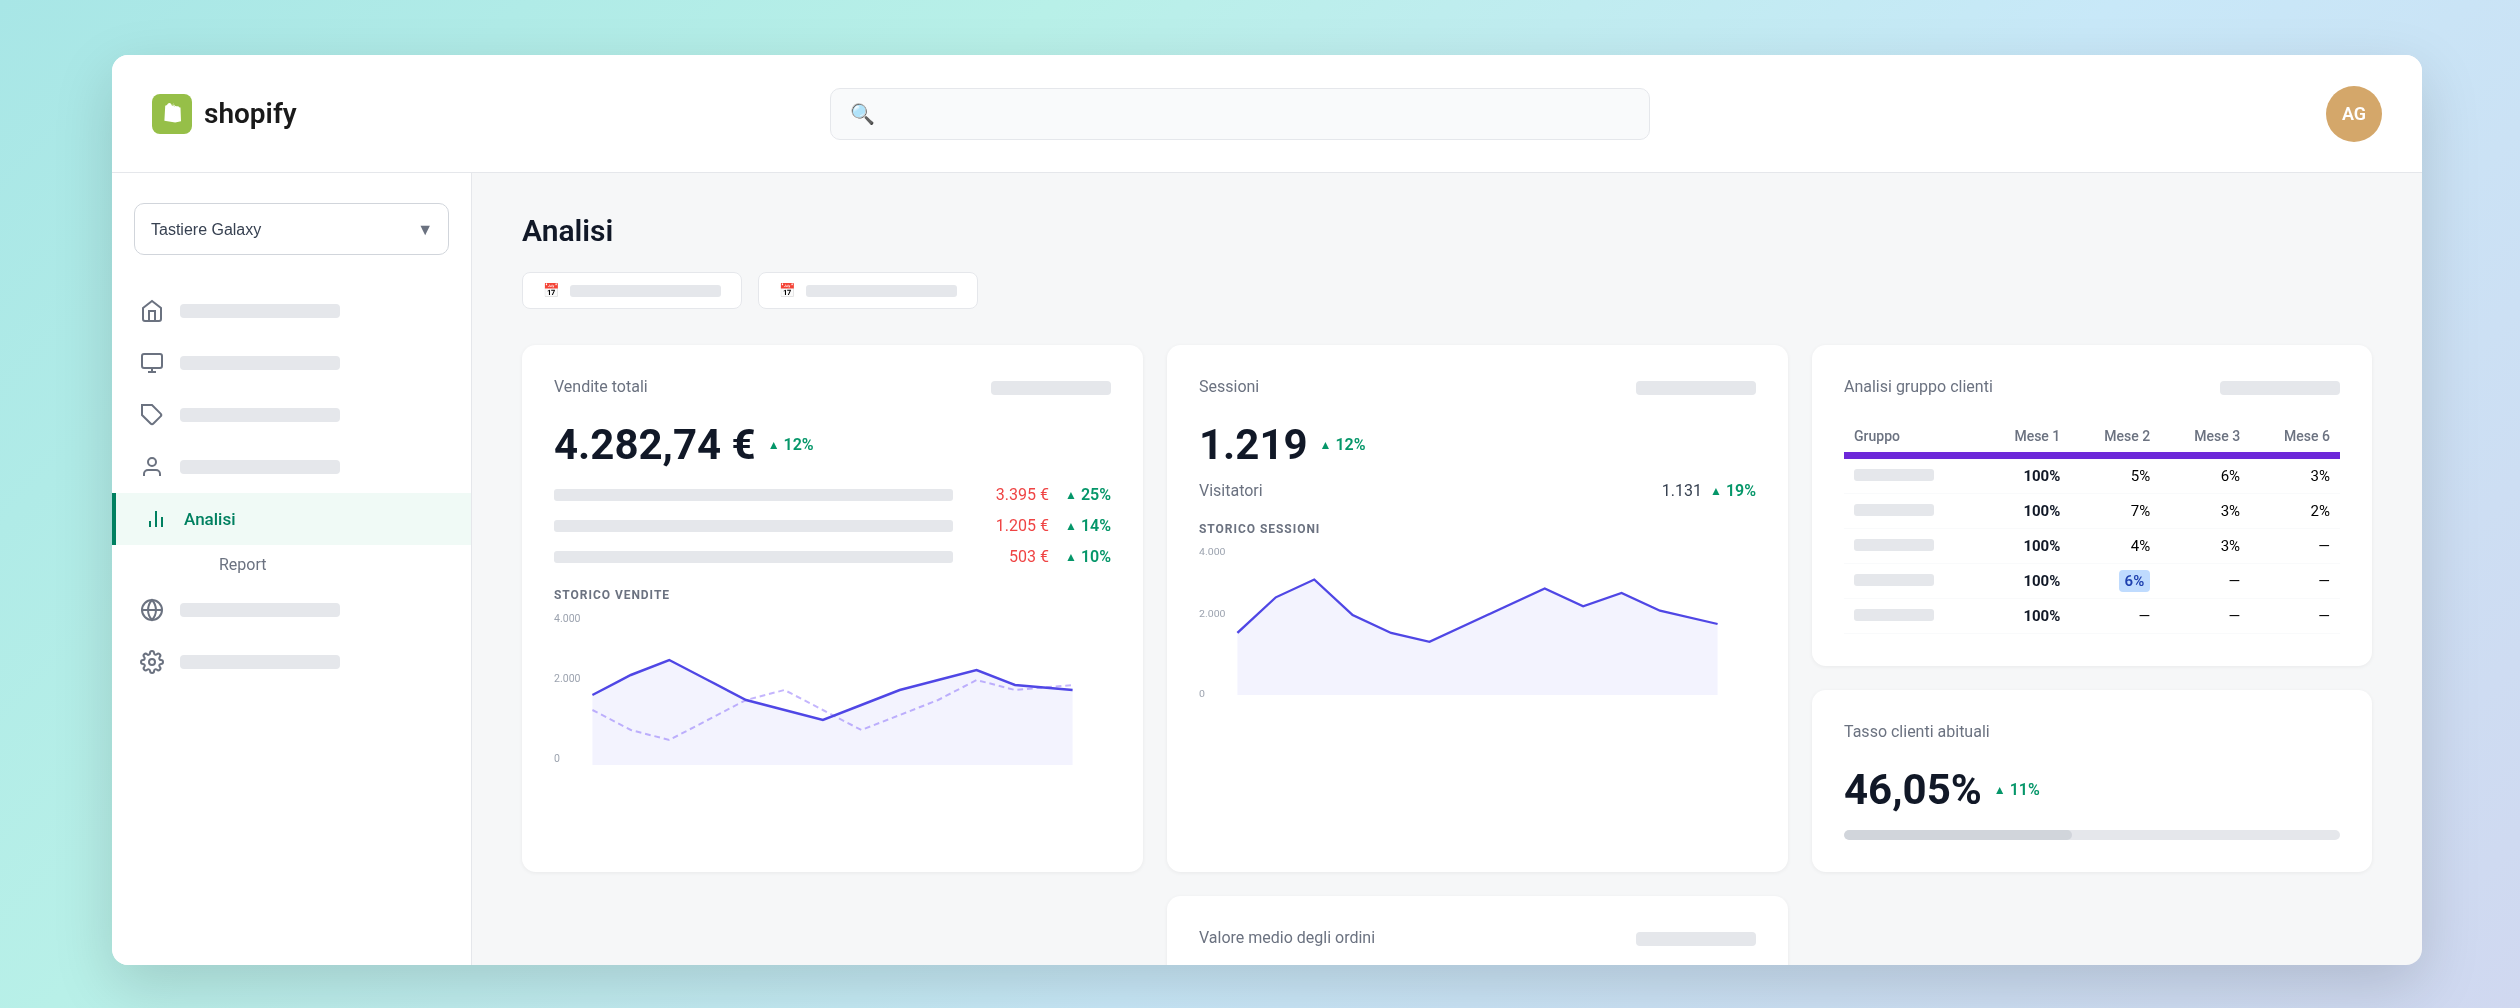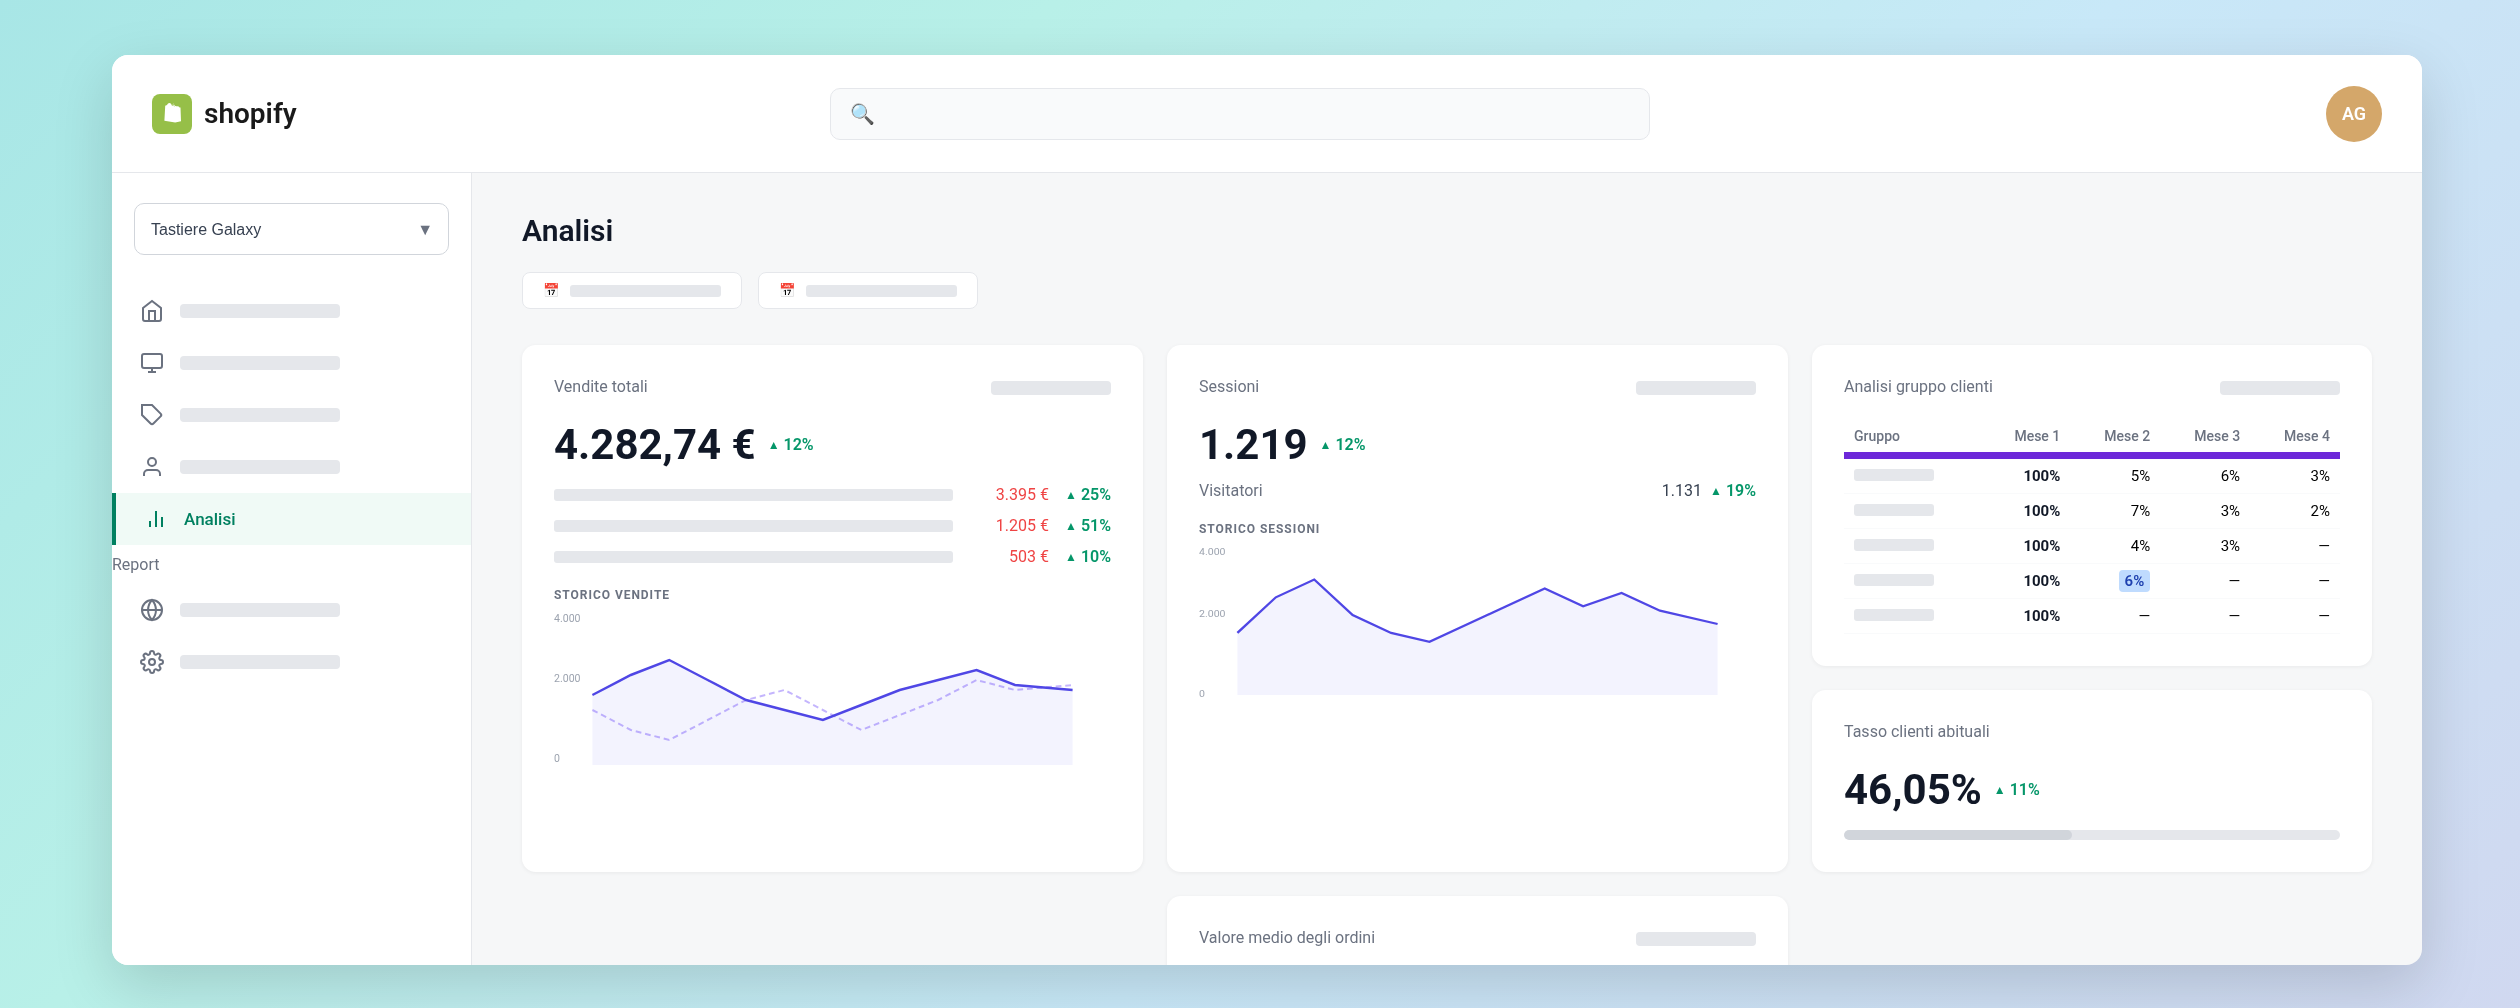--- a/index.html
+++ b/index.html
@@ -180,20 +180,22 @@
       max-width: 160px;
     }
 
     .nav-label-text {
       font-size: 17px;
       font-weight: 500;
     }
 
     .sub-nav {
       list-style: none;
+      padding-left: 68px;
+      margin-left: 39px;
     }
 
     .sub-nav-item {
       padding: 10px 0;
       font-size: 16px;
       color: #6b7280;
       cursor: pointer;
     }
 
     
@@ -569,21 +571,21 @@
           </div>
           <div class="metrics-list">
             <div class="metric-row">
               <div class="metric-bar"></div>
               <span class="metric-value">3.395 €</span>
               <span class="badge-up">25%</span>
             </div>
             <div class="metric-row">
               <div class="metric-bar"></div>
               <span class="metric-value">1.205 €</span>
-              <span class="badge-up">51%</span>
+              <span class="badge-up">14%</span>
             </div>
             <div class="metric-row">
               <div class="metric-bar"></div>
               <span class="metric-value">503 €</span>
               <span class="badge-up">10%</span>
             </div>
           </div>
           <div class="chart-label">STORICO VENDITE</div>
           
           <svg class="chart-area" viewBox="0 0 580 160" preserveAspectRatio="none">
@@ -635,21 +637,21 @@
               <span class="card-title">Analisi gruppo clienti</span>
               <div class="card-header-bar"></div>
             </div>
             <table class="customer-table">
               <thead>
                 <tr>
                   <th>Gruppo</th>
                   <th>Mese 1</th>
                   <th>Mese 2</th>
                   <th>Mese 3</th>
-                  <th>Mese 4</th>
+                  <th>Mese 6</th>
                 </tr>
               </thead>
               <tbody>
                 <tr>
                   <td><span class="group-bar"></span></td>
                   <td class="cell-bold">100%</td>
                   <td>5%</td>
                   <td>6%</td>
                   <td>3%</td>
                 </tr>

